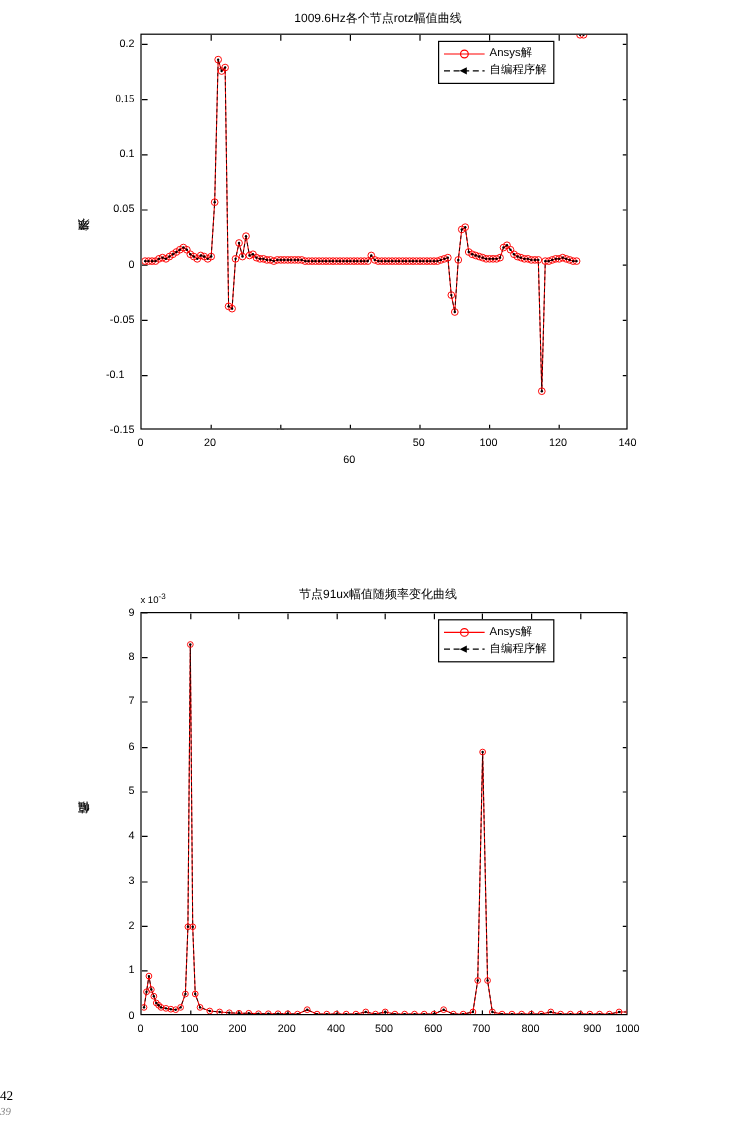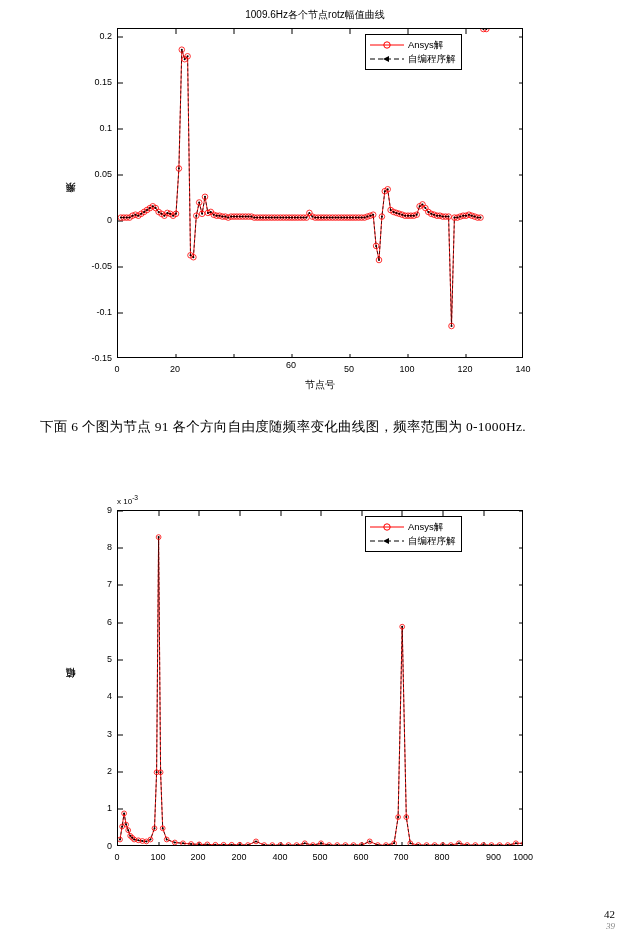--- a/index.html
+++ b/index.html
@@ -81,56 +81,55 @@
   .para{
     position:absolute;
     font-family:"Liberation Serif", serif;
     font-size:13.5px;
     color:#000;
     letter-spacing:0.3px;
   }
   .pagenum{
     position:absolute;
     width:100%;
-    text-align:right;
+    text-align:left;
     font-family:"Liberation Serif", serif;
     font-size:11px;color:#000;
   }
   .pagenum.faint{color:#888;font-size:9px;}
 </style>
 </head>
 <body>
 
 <div class="page">
 
   <div class="figure" style="left:60px;top:6px;width:510px;height:390px;">
 
     <div class="fig-title" style="top:2px;">1009.6Hz各个节点rotz幅值曲线</div>
 
     <div class="ylabel" style="left:4px;top:175px;height:40px;">频率</div>
 
     <div class="ytick" style="left:20px;top:30px;width:32px;">0.2</div>
-    <div class="ytick" style="left:20px;top:76px;width:32px;">0.15</div>
+    <div class="ytick" style="left:20px;top:76px;width:32px;font-family:Liberation Serif, serif;">0.15</div>
     <div class="ytick" style="left:20px;top:122px;width:32px;">0.1</div>
     <div class="ytick" style="left:20px;top:168px;width:32px;">0.05</div>
     <div class="ytick" style="left:20px;top:214px;width:32px;">0</div>
     <div class="ytick" style="left:20px;top:260px;width:32px;">-0.05</div>
-    <div class="ytick" style="left:20px;top:306px;width:32px;">-0.1</div>
+    <div class="ytick" style="left:20px;top:306px;width:32px;text-align:center;">-0.1</div>
     <div class="ytick" style="left:20px;top:352px;width:32px;">-0.15</div>
 
     <div class="xtick" style="left:57px;top:358px;">0</div>
     <div class="xtick" style="left:115px;top:358px;text-align:right;">20</div>
     <div class="xtick" style="left:173px;top:344px;">40</div>
-    <div class="xtick" style="left:231px;top:354px;">60</div>
+    <div class="xtick" style="left:231px;top:372px;">60</div>
     <div class="xtick" style="left:289px;top:358px;">50</div>
     <div class="xtick" style="left:347px;top:358px;">100</div>
     <div class="xtick" style="left:405px;top:358px;">120</div>
     <div class="xtick" style="left:463px;top:358px;">140</div>
 
-    <div class="xlabel" style="left:57px;top:372px;width:406px;">节点号</div>
 
     <div class="plotbox" style="left:57px;top:22px;width:406px;height:330px;">
       <svg width="406" height="330" viewBox="0 0 406 330" preserveAspectRatio="none">
 
         <g stroke="#000" stroke-width="1">
           <line x1="0" y1="8" x2="5" y2="8"></line>
           <line x1="0" y1="54" x2="5" y2="54"></line>
           <line x1="0" y1="100" x2="5" y2="100"></line>
           <line x1="0" y1="146" x2="5" y2="146"></line>
           <line x1="0" y1="192" x2="5" y2="192"></line>
@@ -440,24 +439,24 @@
           <svg width="34" height="12">
               <line x1="0" y1="6" x2="34" y2="6" stroke="#000000" stroke-width="1" stroke-dasharray="5,3"></line>
               <polygon points="13,6 19,3 19,9" fill="#000000"></polygon>
             </svg>
         </span>
         <span>自编程序解</span>
       </div>
     </div>
   </div>
 
-  <div class="para" style="left:40px;top:418px;width:560px;">下面 6 个图为节点 91 各个方向自由度随频率变化曲线图，频率范围为 0-1000Hz.</div>
 
   <div class="figure" style="left:60px;top:486px;width:510px;height:405px;">
 
+    <div class="fig-title" style="top:2px;">节点91ux幅值随频率变化曲线</div>
 
     <div class="exp-label" style="left:57px;top:8px;">
       <span>x 10</span><sup>-3</sup>
     </div>
 
     <div class="ylabel" style="left:4px;top:180px;height:40px;">幅值</div>
 
     <div class="ytick" style="left:22px;top:24px;width:30px;">9</div>
     <div class="ytick" style="left:22px;top:61px;width:30px;">8</div>
     <div class="ytick" style="left:22px;top:98px;width:30px;">7</div>

